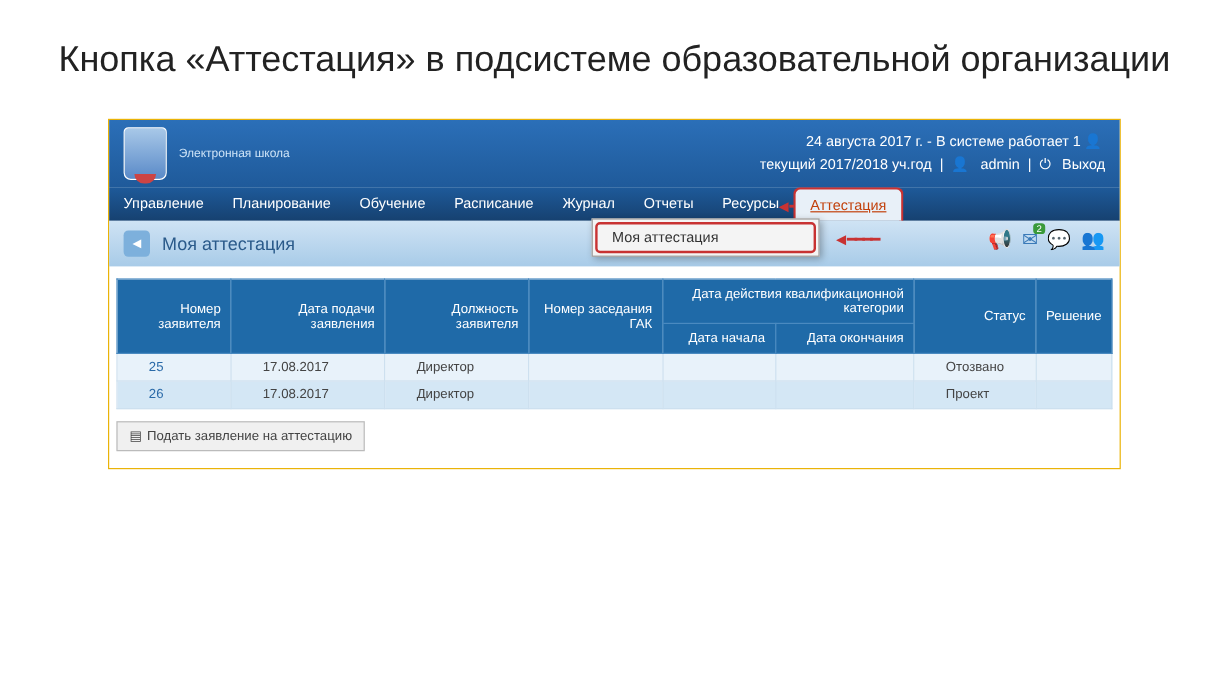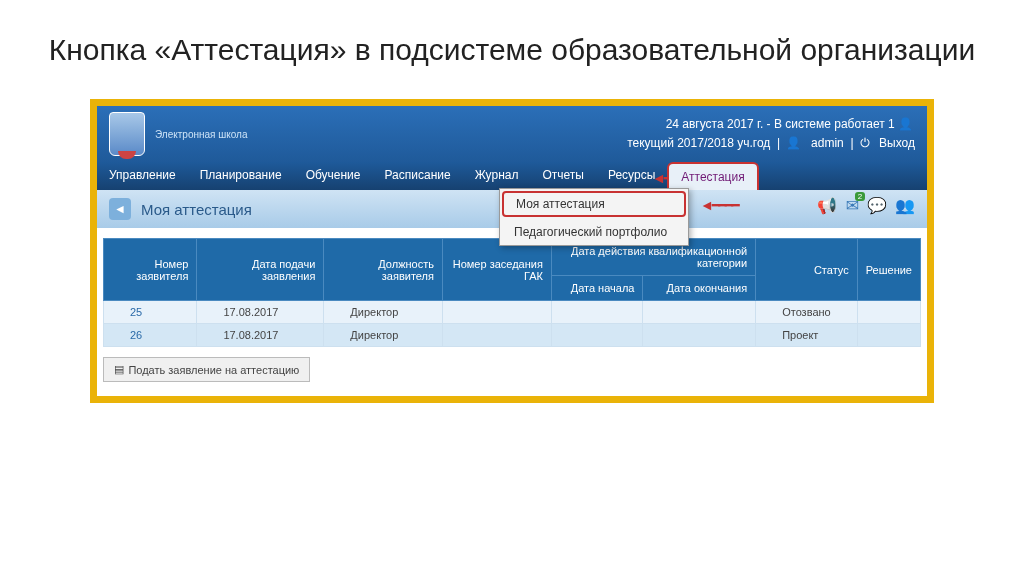--- a/index.html
+++ b/index.html
@@ -1,30 +1,30 @@
 <!DOCTYPE html>
 <html><head>
 <meta charset="utf-8">
 <style>
   * { box-sizing: border-box; margin: 0; padding: 0; }
   body { font-family: Arial, sans-serif; background: #fff; width: 1024px; height: 576px; overflow: hidden; }
   .slide-title { text-align: center; font-size: 30px; font-weight: 400; color: #222; padding: 30px 40px 20px; line-height: 1.3; }
-  .app-frame { margin: 10px 90px 0; border: 7px solid #eab308; background: #fff; }
+  .app-frame { margin: 10px 90px 0; border: 1px solid #eab308; background: #fff; }
   .header { background: linear-gradient(#2b6fb8, #1f5a9a); color: #fff; display: flex; align-items: center; padding: 6px 12px; }
   .crest { width: 36px; height: 44px; background: linear-gradient(#a8c8e8, #5a8ac8); border: 1px solid #fff; border-radius: 4px 4px 6px 6px; margin-right: 10px; position: relative; }
   .crest::after { content:""; position:absolute; bottom:-4px; left:50%; transform:translateX(-50%); width:18px; height:8px; background:#c44; border-radius:0 0 8px 8px; }
   .header-left { flex:1; }
   .header-sub { font-size: 10px; color: #cde3f7; }
   .header-main { font-size: 16px; font-weight: 400; }
   .header-right { text-align: right; font-size: 12px; line-height: 1.6; }
   .header-right a { color: #fff; text-decoration: none; margin-left: 4px; }
   .user-icon, .power-icon { display:inline-block; margin-right:2px; }
   .navbar { background: linear-gradient(#1e5a9a, #164170); display:flex; font-size: 12px; color:#fff; position:relative; }
   .nav-item { padding: 6px 12px; cursor:pointer; }
-  .nav-item.active { background:#e8f0f8; color:#701a75; border:2px solid #c83232; border-bottom:none; border-radius:6px 6px 0 0; position:relative; z-index:2; }
+  .nav-item.active { background:#e8f0f8; color:#c2410c; border:2px solid #c83232; border-bottom:none; border-radius:6px 6px 0 0; position:relative; z-index:2;text-decoration:underline; }
   .arrow-to-tab { position:absolute; left:555px; top:8px; color:#c83232; font-size:14px; letter-spacing:-2px; }
   .dropdown { position:absolute; left:402px; top:26px; background:#f4f4f4; border:1px solid #999; box-shadow:2px 2px 6px rgba(0,0,0,0.3); font-size:12px; color:#333; z-index:5; min-width:190px; }
   .dropdown-item { padding:6px 14px; cursor:pointer; }
   .dropdown-item.highlight { border:2px solid #c83232; border-radius:4px; margin:2px; padding:4px 12px; position:relative; }
   .arrow-to-item { position:absolute; left:196px; top:4px; color:#c83232; font-size:14px; letter-spacing:-2px; }
   .subheader { background: linear-gradient(#cfe3f4, #a8cbe8); padding:8px 12px; display:flex; align-items:center; position:relative; }
   .back-btn { width:22px; height:22px; background:#7db0dc; border-radius:4px; display:flex; align-items:center; justify-content:center; color:#fff; font-size:12px; margin-right:10px; cursor:pointer; }
   .page-title { color:#2a5a8a; font-size:15px; }
   .subheader-icons { position:absolute; right:12px; top:6px; display:flex; gap:8px; align-items:center; }
   .sub-icon { color:#3a7ab8; font-size:16px; position:relative; }
@@ -77,21 +77,20 @@
     <div class="nav-item">Отчеты</div>
     <div class="nav-item">Ресурсы</div>
     <div class="nav-item active">Аттестация</div>
     <div class="arrow-to-tab">◄━━━</div>
 
     <div class="dropdown">
       <div class="dropdown-item highlight">
         <span>Моя аттестация</span>
         <span class="arrow-to-item">◄━━━━</span>
       </div>
-      <div class="dropdown-item">Педагогический портфолио</div>
     </div>
   </div>
 
   <div class="subheader">
     <div class="back-btn">
       <span>◄</span>
     </div>
     <div class="page-title">Моя аттестация</div>
     <div class="subheader-icons">
       <span class="sub-icon">📢</span>

